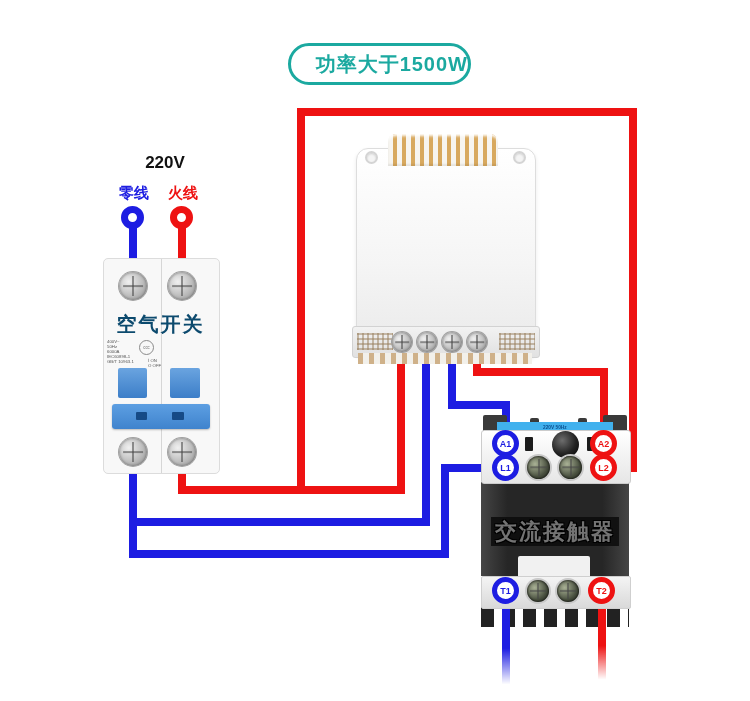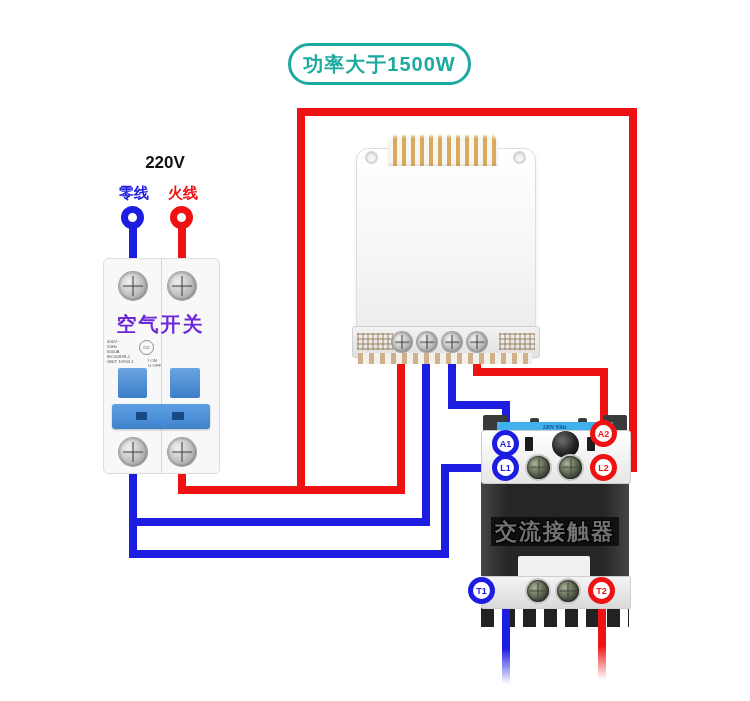--- a/index.html
+++ b/index.html
@@ -11,39 +11,39 @@
   .wire.b{background:var(--blue,#1d1de2);}
   .wire.r{background:var(--red,#ee1212);}
   .wire.z3{z-index:3;}
   .wire.fade{-webkit-mask-image:linear-gradient(#000 55%,transparent 96%);
              mask-image:linear-gradient(#000 55%,transparent 96%);}
   .ring{position:absolute;width:9px;height:9px;border-radius:50%;background:#fff;z-index:2;}
   .ring.b{border:7px solid var(--blue,#1d1de2);}
   .ring.r{border:7px solid var(--red,#ee1212);}
   
   .banner{left:288px;top:43px;width:177px;height:36px;border:3px solid var(--teal,#1ba9a0);
-          border-radius:21px;display:flex;align-items:center;justify-content:center;
+          border-radius:21px;display:flex;align-items:center;justify-content:flex-end;
           font-size:20px;font-weight:bold;color:var(--teal,#1ba9a0);letter-spacing:1px;z-index:2;}
   
   .v220{left:138px;top:153px;width:54px;text-align:center;font-size:17px;font-weight:bold;color:#111;}
   .nlab{left:115px;top:184px;width:38px;text-align:center;font-size:15px;font-weight:bold;color:var(--blue,#1d1de2);}
   .llab{left:164px;top:184px;width:38px;text-align:center;font-size:15px;font-weight:bold;color:var(--red,#ee1212);}
   
   .breaker{left:103px;top:258px;width:115px;height:214px;background:#f8f8f8;border:1px solid #dcdcdc;
            border-radius:5px;z-index:2;}
   .breaker .divider{position:absolute;left:57px;top:0;width:1px;height:100%;background:#d6d6d6;}
   .screw{position:absolute;border-radius:50%;z-index:4;
          background:radial-gradient(circle at 35% 35%,#f0f0f0,#bdbdbd 55%,#8d8d8d);
          box-shadow:inset 0 0 3px rgba(0,0,0,.45),0 0 0 1px #a0a0a0;}
   .screw::before,.screw::after{content:"";position:absolute;left:50%;top:14%;bottom:14%;width:2px;
          margin-left:-1px;background:rgba(70,70,70,.55);}
   .screw::after{transform:rotate(90deg);}
   .screw.dark{background:radial-gradient(circle at 35% 35%,#a9b195,#49503f 60%,#2b3025);box-shadow:inset 0 0 3px #000,0 0 0 2px #c9c9c9;}
   .bk-name{left:103px;top:311px;width:115px;text-align:center;font-size:20px;font-weight:bold;
-           color:#6d28d9;letter-spacing:2px;z-index:3;}
+           color:#0c4a6e;letter-spacing:2px;z-index:3;}
   .bk-specs{left:107px;top:339px;width:60px;font-size:6px;line-height:1.18;color:#555;
             transform:scale(.72);transform-origin:left top;z-index:3;}
   .bk-onoff{left:148px;top:358px;width:40px;font-size:6px;line-height:1.3;color:#555;
             transform:scale(.72);transform-origin:left top;z-index:3;}
   .ccc{left:139px;top:340px;width:13px;height:13px;border:1px solid #8a8a8a;border-radius:50%;
        display:flex;align-items:center;justify-content:center;font-size:6px;color:#777;
        z-index:3;}
   .ccc span{transform:scale(.5);font-weight:bold;}
   .toggle{position:absolute;background:linear-gradient(180deg,#6aa4e0,#3c7ec8);border-radius:2px;z-index:3;}
   .handle{left:112px;top:404px;width:98px;height:25px;background:linear-gradient(180deg,#5d9fe2,#3f83cd);
@@ -211,30 +211,30 @@
     <span>220V 50Hz</span>
   </div>
   <div class="abs cpanel"></div>
   <div class="abs knob"></div>
   <div class="brect" style="left:525px;top:437px;width:8px;height:14px;"></div>
   <div class="brect" style="left:587px;top:437px;width:8px;height:14px;"></div>
   <div class="screw dark" style="left:527px;top:456px;width:23px;height:23px;"></div>
   <div class="screw dark" style="left:559px;top:456px;width:23px;height:23px;"></div>
 
   <div class="term blue" style="left:492px;top:430px;">A1</div>
-  <div class="term red" style="left:590px;top:420px;">A2</div>
+  <div class="term red" style="left:590px;top:430px;">A2</div>
   <div class="term blue" style="left:492px;top:454px;">L1</div>
   <div class="term red" style="left:590px;top:454px;">L2</div>
 
   <div class="abs cbody"></div>
   <div class="abs cname">
     <span>交流接触器</span>
   </div>
   <div class="abs cwhite"></div>
 
   <div class="abs cbstrip"></div>
   <div class="screw dark" style="left:527px;top:580px;width:22px;height:22px;"></div>
   <div class="screw dark" style="left:557px;top:580px;width:22px;height:22px;"></div>
-  <div class="term blue" style="left:468px;top:577px;">T1</div>
+  <div class="term blue" style="left:492px;top:577px;">T1</div>
   <div class="term red" style="left:588px;top:577px;">T2</div>
   <div class="abs feet"></div>
 
 </div>
 
 </body></html>

